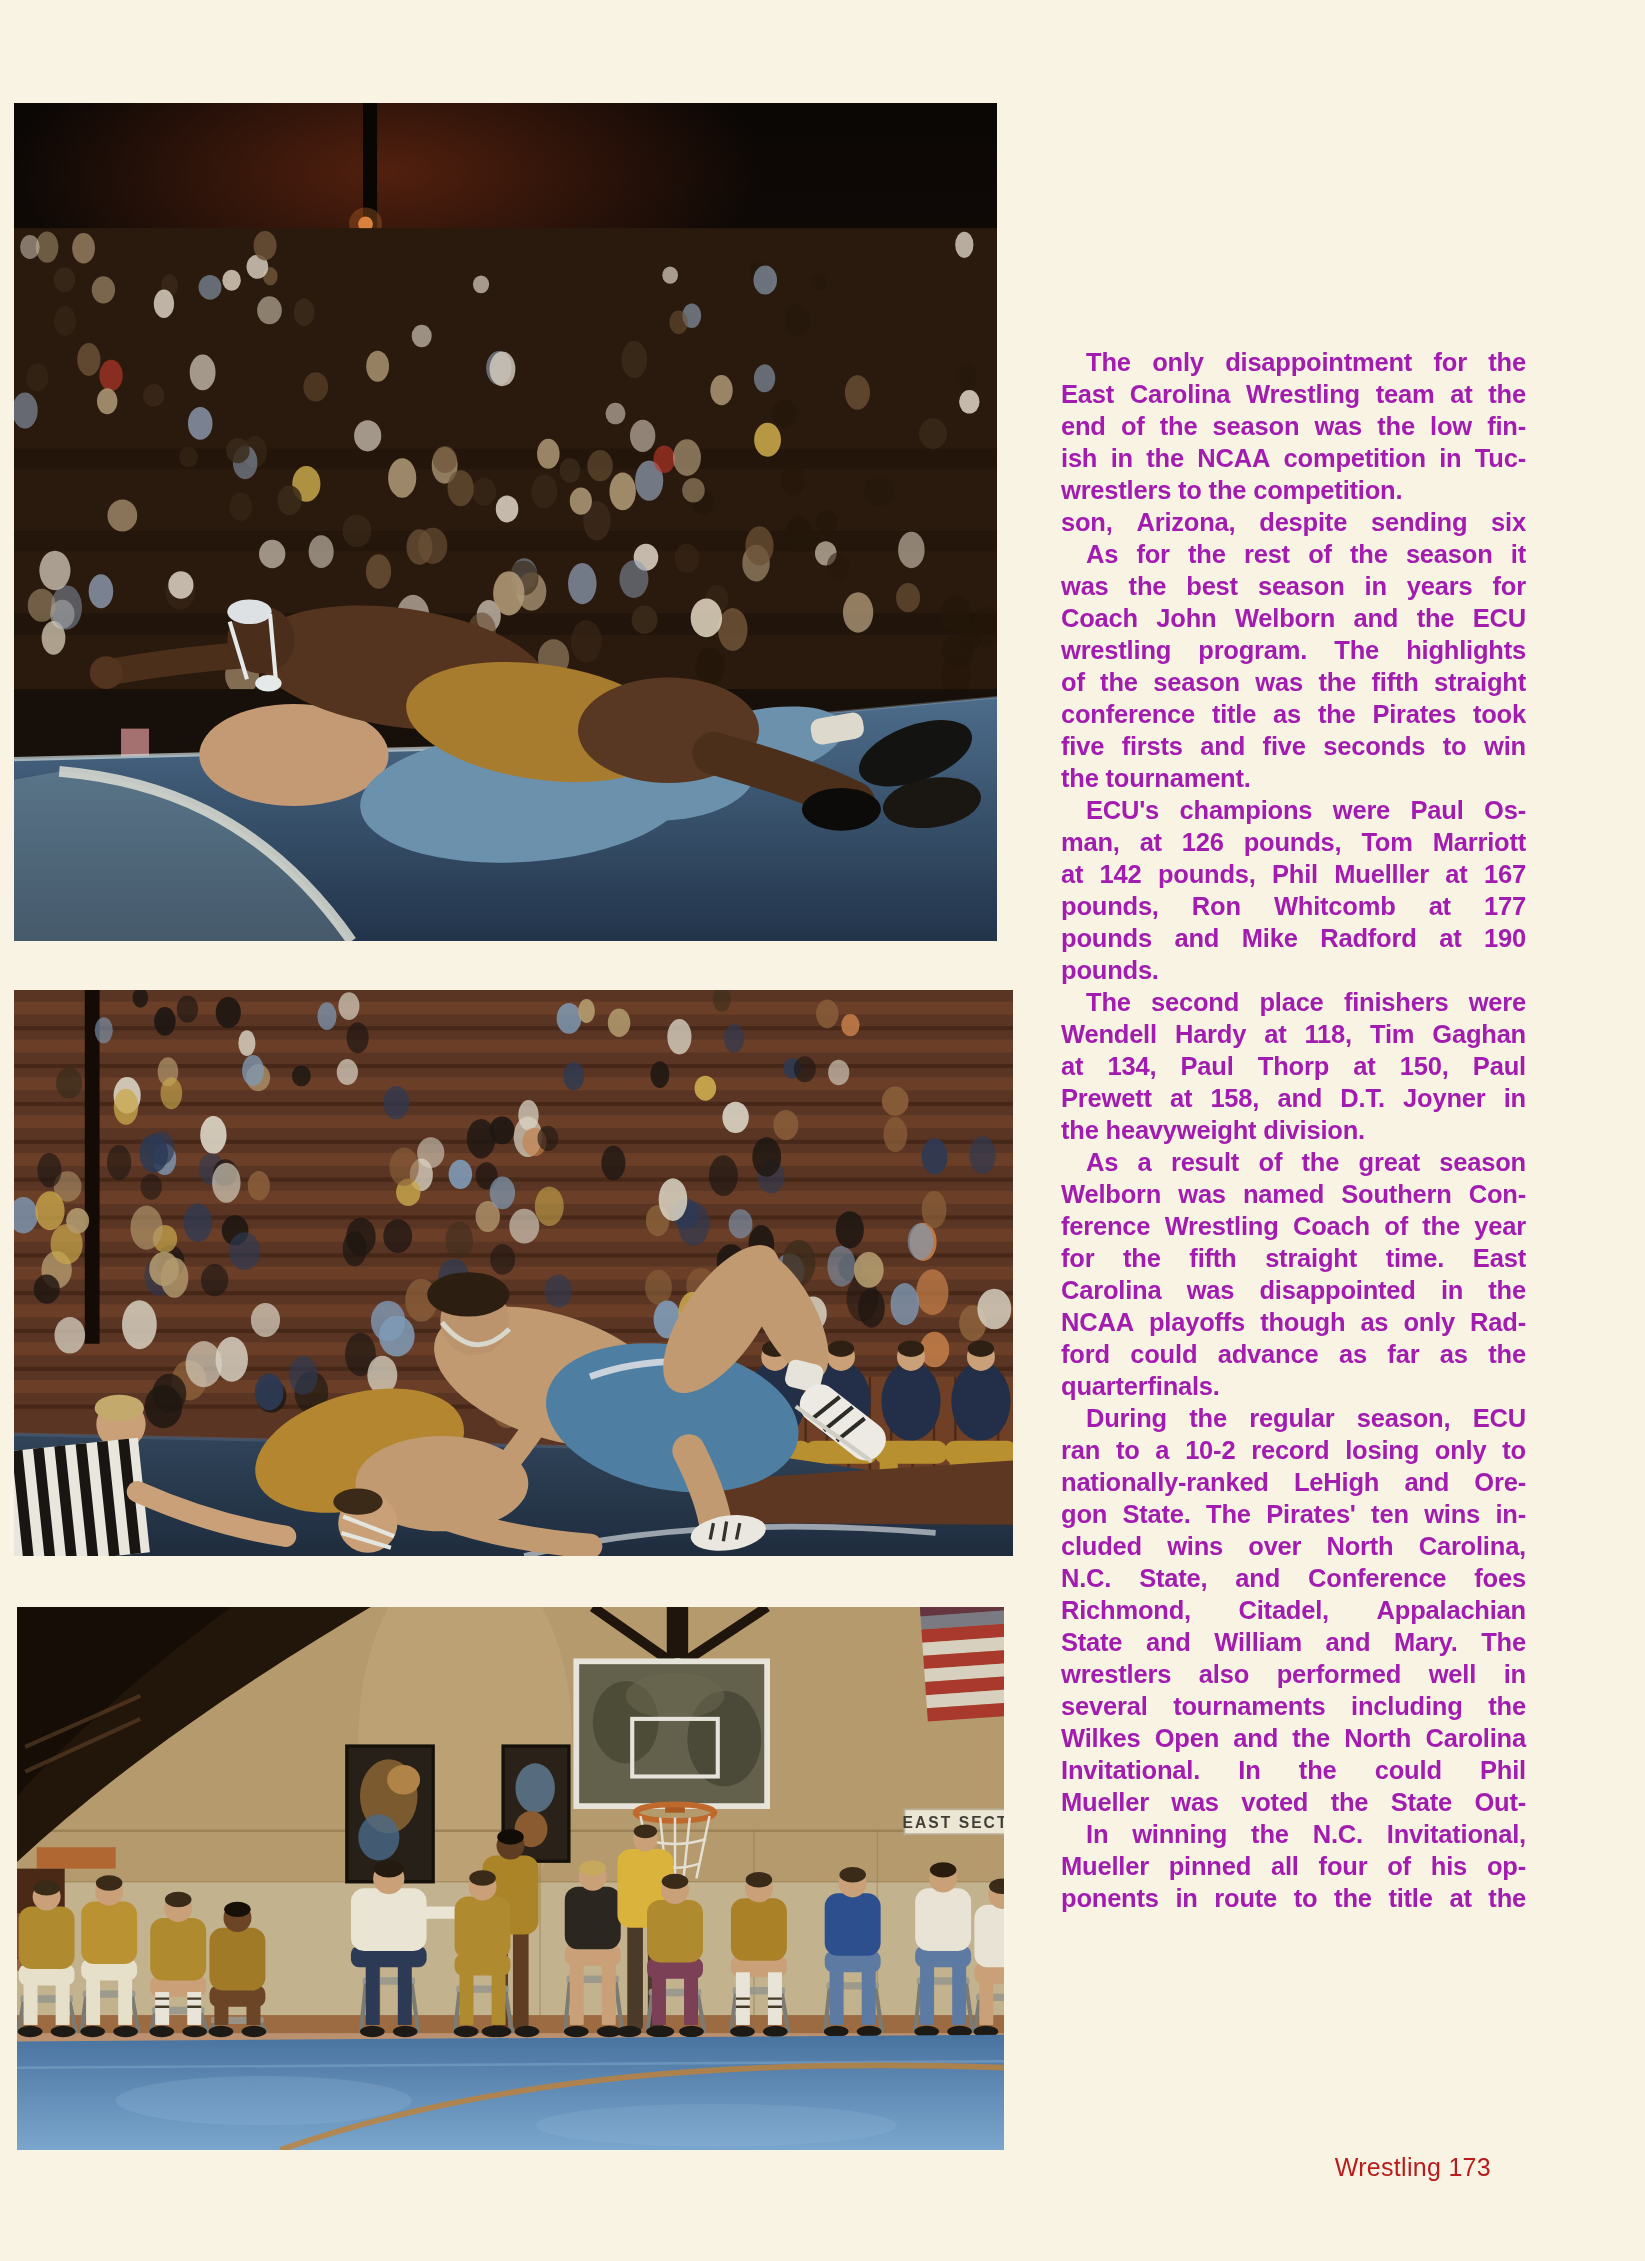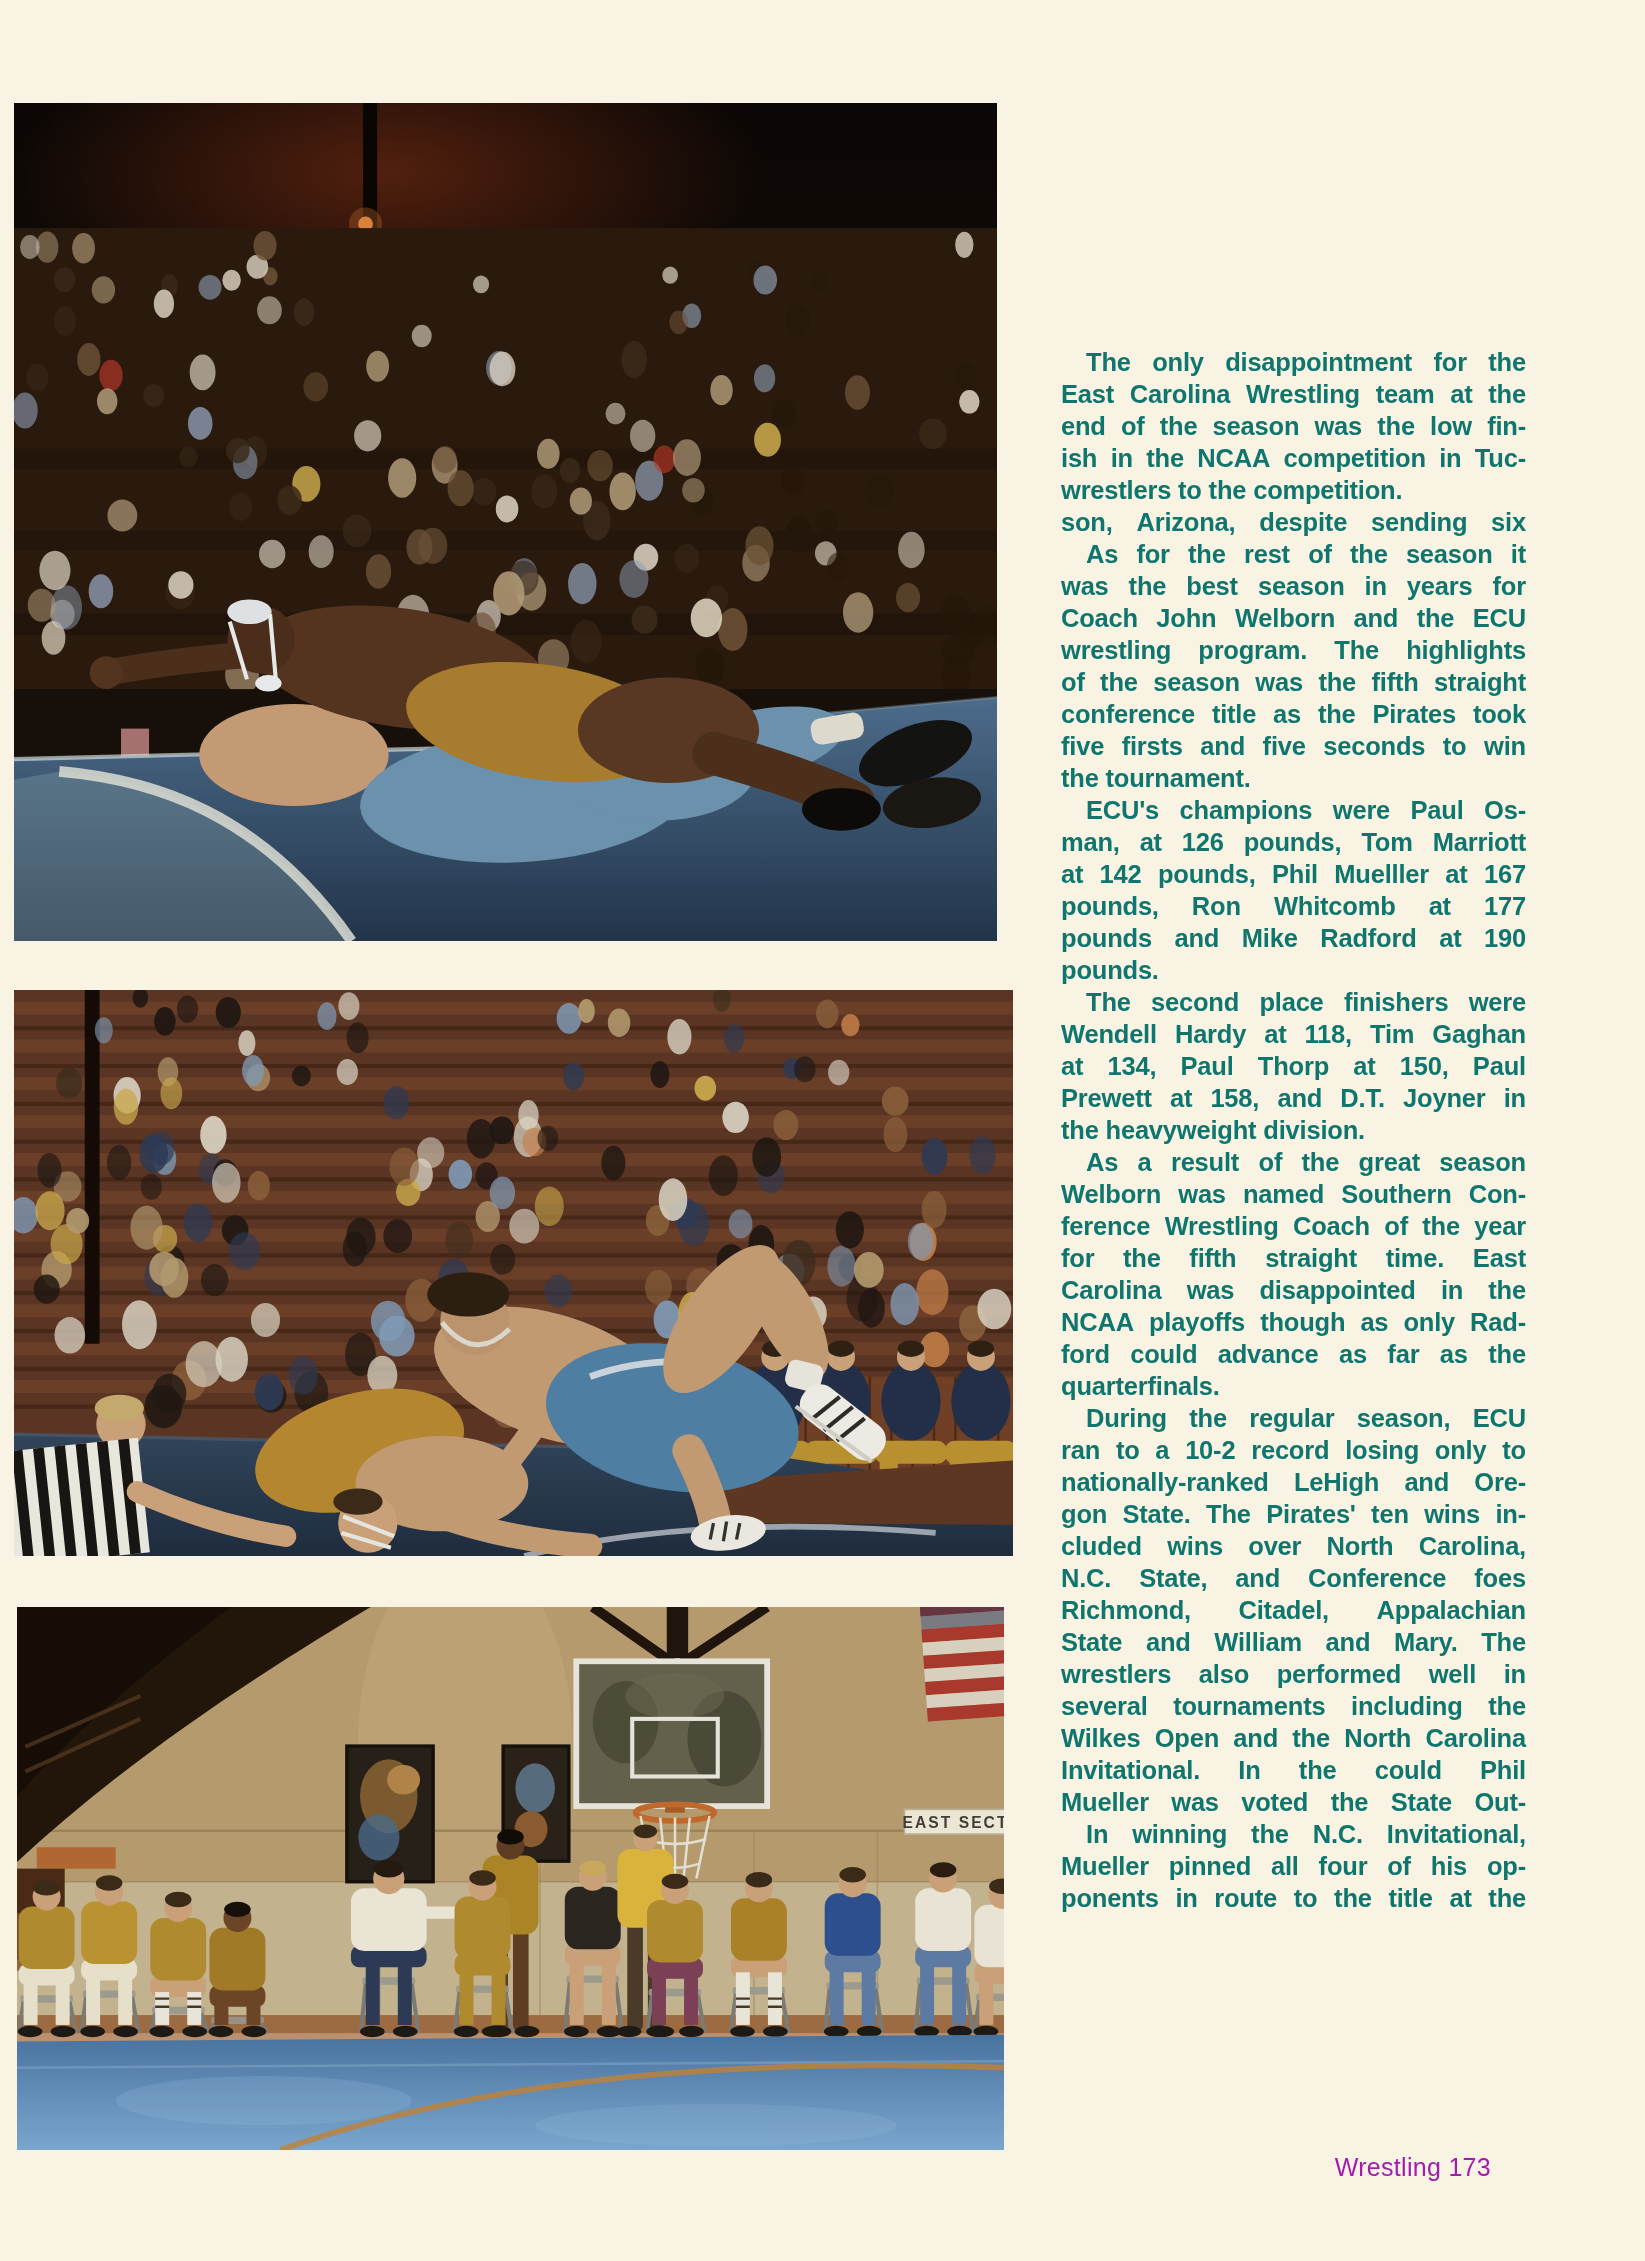--- a/index.html
+++ b/index.html
@@ -6,30 +6,30 @@
   body{
     width:1646px;height:2261px;position:relative;
     background:#f8f3e3;
     font-family:"Liberation Sans",sans-serif;
     overflow:hidden;
   }
   .photo{position:absolute;overflow:hidden;margin:14px;padding:0;background:#201510;}
   .photo svg{display:block;width:100%;height:100%;}
   .copy{
     position:absolute;left:1061px;top:346px;width:465px;
-    color:#0f766e;font-weight:bold;font-size:25.5px;line-height:32px;
+    color:#a21caf;font-weight:bold;font-size:25.5px;line-height:32px;
     letter-spacing:-0.2px;
   }
   .ln{height:32px;white-space:nowrap;overflow:visible;}
   .ln.j{display:flex;justify-content:space-between;}
   .ln.ind{padding-left:25px;}
   .footer{
     position:absolute;left:1226px;top:2153px;width:265px;
     text-align:right;font-size:25px;font-weight:400;
-    color:#a21caf;letter-spacing:0.3px;
+    color:#b91c1c;letter-spacing:0.3px;
   }
 </style>
 </head>
 <body>
 
 <figure class="photo" id="photo1" style="left:0;top:89px;width:983px;height:838px" aria-label="Wrestler in gold singlet controls opponent in blue on a blue mat in a dark arena with crowd">
 <svg viewBox="0 0 1194 1018" preserveAspectRatio="none">
   <defs>
     <linearGradient id="sky1" x1="0" y1="0" x2="0" y2="1">
       <stop offset="0" stop-color="#0b0705"></stop>

